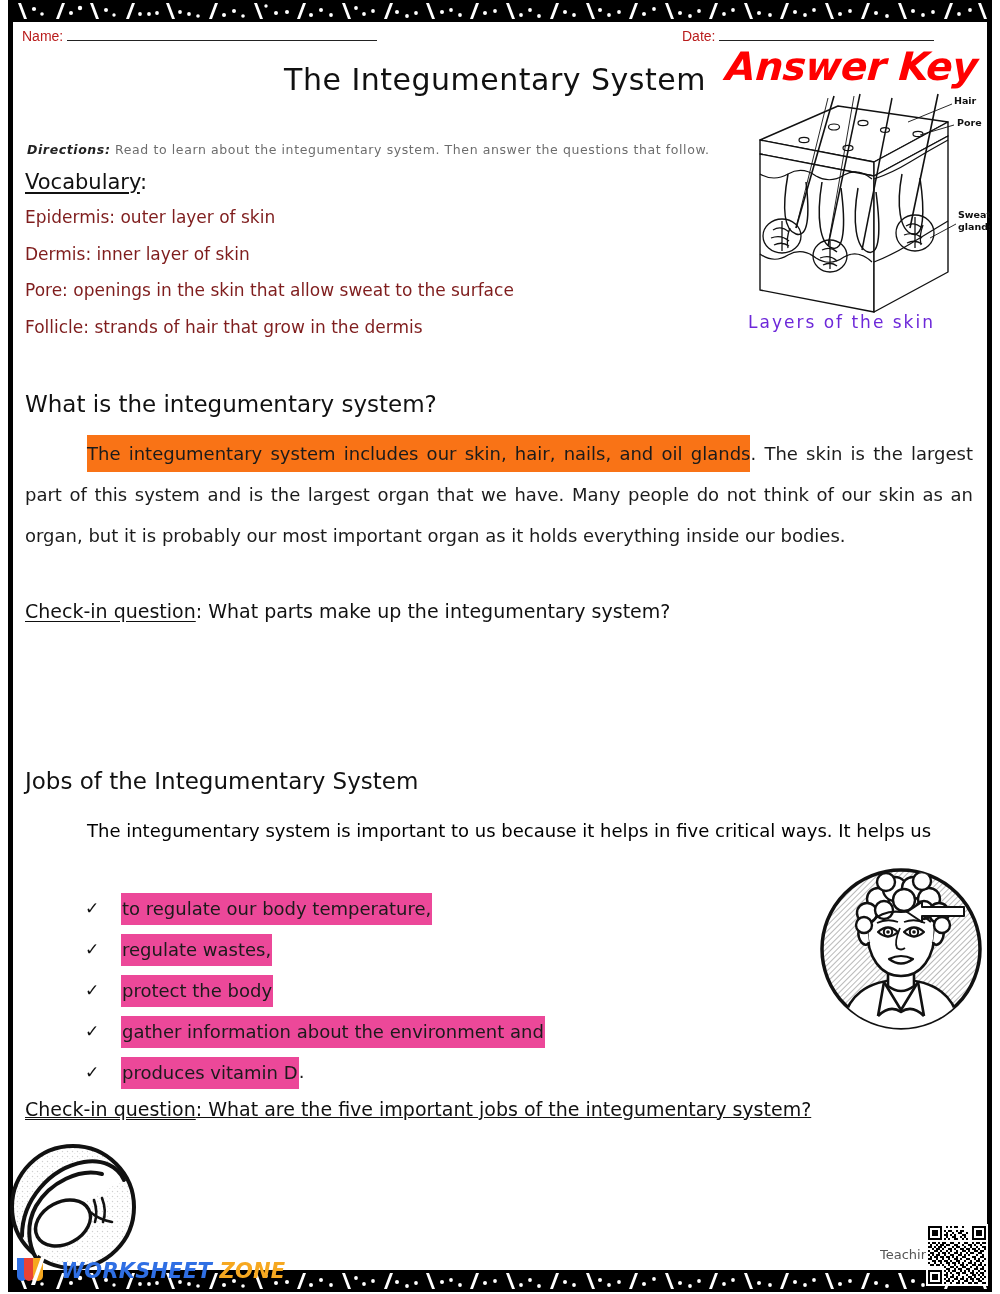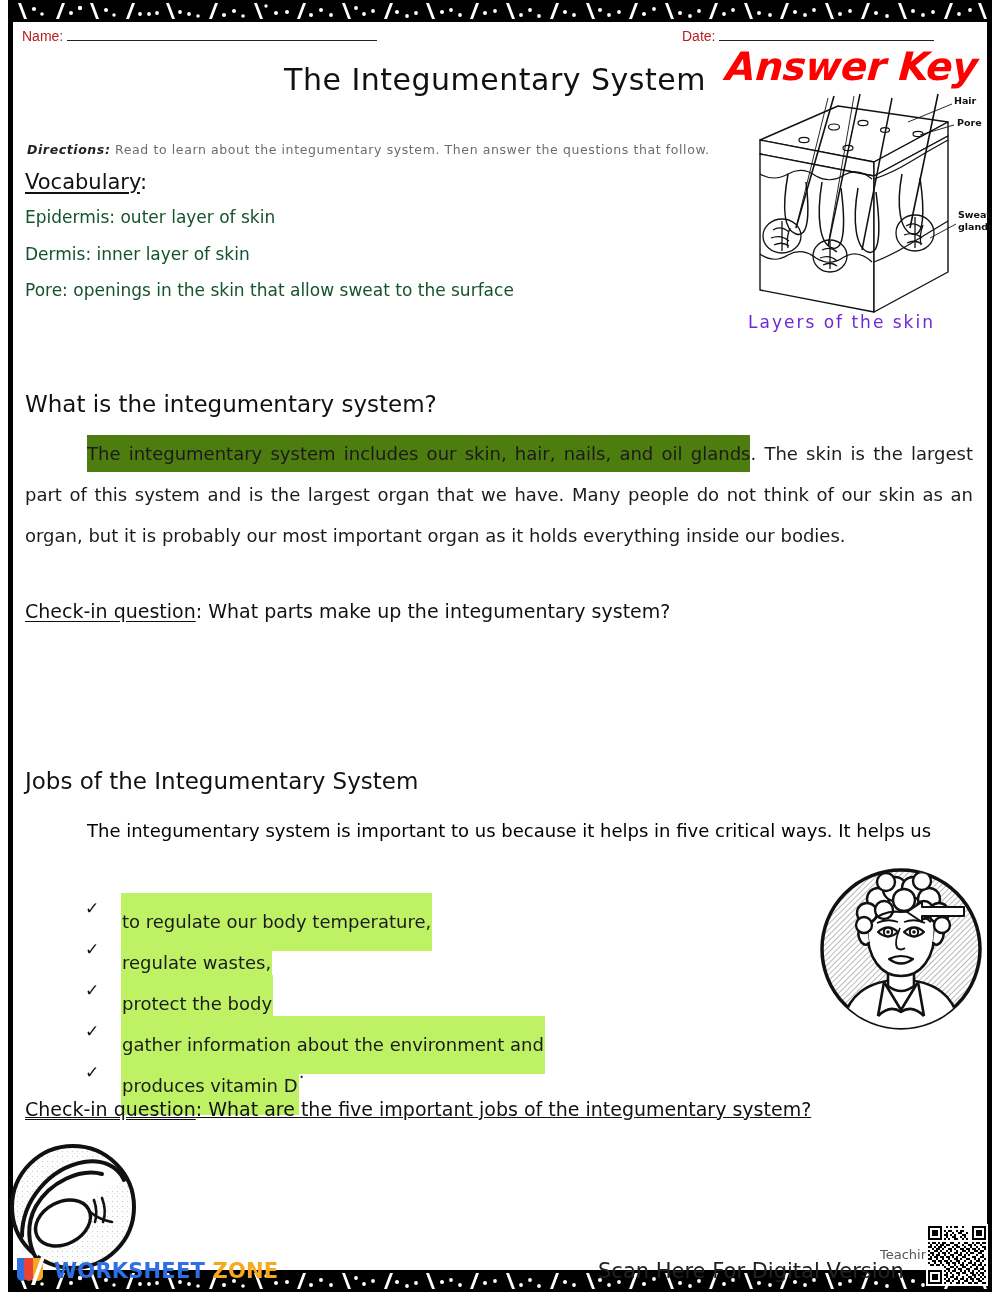--- a/index.html
+++ b/index.html
@@ -136,21 +136,21 @@
     color: #111;
   }
   .vocab-head u { text-decoration: underline; text-underline-offset: 3px; }
   .vocab-list {
     position: absolute;
     top: 208px;
     left: 25px;
     width: 700px;
     font-family: "DejaVu Sans", sans-serif;
     font-size: 17px;
-    color: #14532d;
+    color: #7f1d1d;
   }
   .vocab-list .v-item { margin-bottom: 18px; line-height: 1.1; }
 
   
   .sect1-head {
     position: absolute;
     top: 391px;
     left: 25px;
     font-family: "DejaVu Sans", sans-serif;
     font-size: 23px;
@@ -162,21 +162,21 @@
     left: 25px;
     width: 948px;
     font-family: "DejaVu Sans", sans-serif;
     font-size: 18px;
     line-height: 41px;
     color: #1b1b1b;
     text-align: justify;
     text-indent: 62px;
   }
   .hl {
-    background: #4d7c0f;
+    background: #f97316;
     padding: 8px 0;
     box-decoration-break: clone;
     margin-top: 20px;
     -webkit-box-decoration-break: clone;
   }
   .checkin-1 {
     position: absolute;
     top: 600px;
     left: 25px;
     font-family: "DejaVu Sans", sans-serif;
@@ -222,22 +222,22 @@
     height: 41px;
     line-height: 30px;
   }
   .jobs-list .tick {
     width: 36px;
     flex: 0 0 36px;
     font-size: 17px;
     color: #111;
   }
   .jobs-list .jtext {
-    background: #bef264;
-    padding: 14px 1px;
+    background: #ec4899;
+    padding: 1px 1px;
   }
   .jobs-list .jtail {
     background: transparent;
     padding: 0;
   }
   .checkin-2 {
     position: absolute;
     top: 1098px;
     left: 25px;
     font-family: "DejaVu Sans", sans-serif;
@@ -265,21 +265,22 @@
   }
 
   
   .wz-logo {
     position: absolute;
     left: 14px;
     bottom: 6px;
     height: 34px;
     display: flex;
     align-items: center;
-    gap: 6px;
+    gap: 13px;
+    font-style: italic;
   }
   .wz-mark { width: 34px; height: 30px; }
   .wz-text {
     font-family: "DejaVu Sans", sans-serif;
     font-size: 21px;
     font-weight: 700;
     letter-spacing: 0.2px;
     white-space: nowrap;
   }
   .wz-a { color: #2f6fe4; }
@@ -593,20 +594,21 @@
     <b>Directions:</b><span> Read to learn about the integumentary system. Then answer the questions that follow.</span>
   </div>
 
   <div class="vocab-head">
     <u>Vocabulary</u><span>:</span>
   </div>
   <div class="vocab-list">
     <div class="v-item">Epidermis: outer layer of skin</div>
     <div class="v-item">Dermis: inner layer of skin</div>
     <div class="v-item">Pore: openings in the skin that allow sweat to the surface</div>
+    <div class="v-item">Follicle: strands of hair that grow in the dermis</div>
   </div>
 
   <div class="sect1-head">What is the integumentary system?</div>
   <div class="sect1-body"><span class="hl">The integumentary system includes our skin, hair, nails, and oil glands</span><span>. The skin is the largest part of this system and is the largest organ that we have. Many people do not think of our skin as an organ, but it is probably our most important organ as it holds everything inside our bodies.</span></div>
   <div class="checkin-1">
     <u>Check-in question</u><span>: What parts make up the integumentary system?</span>
   </div>
 
   <div class="sect2-head">Jobs of the Integumentary System</div>
   <div class="sect2-body">The integumentary system is important to us because it helps in five critical ways. It helps us</div>
@@ -738,21 +740,20 @@
   <div class="wz-logo">
     <svg class="wz-mark" viewBox="0 0 34 30" xmlns="http://www.w3.org/2000/svg">
       <path d="M3 2 L3 20 a5 5 0 0 0 10 0 L13 2 Z" fill="#2f6fe4"></path>
       <path d="M10 2 L10 20 a5 5 0 0 0 10 0 L20 2 Z" fill="#ea4335"></path>
       <path d="M19 2 L19 20 a5 5 0 0 0 10 0 L29 2 Z" fill="#f6a820"></path>
       <path d="M27 1 L17 29 L21 29 L31 1 Z" fill="#ffffff"></path>
     </svg>
     <span class="wz-text"><span class="wz-a">WORKSHEET</span><span class="wz-b"> ZONE</span></span>
   </div>
 
-  <div class="scan-text">Scan Here For Digital Version</div>
   <div class="teaching-text">Teaching</div>
 
   <div class="qr-box">
     <svg width="58" height="58" viewBox="0 0 29 29" xmlns="http://www.w3.org/2000/svg" shape-rendering="crispEdges">
       <rect width="29" height="29" fill="#fff"></rect>
       <g fill="#000">
         <path d="M0 0h7v7H0z"></path>
           <path d="M1 1h5v5H1z" fill="#fff"></path>
           <path d="M2 2h3v3H2z"></path>
         <path d="M22 0h7v7h-7z"></path>

